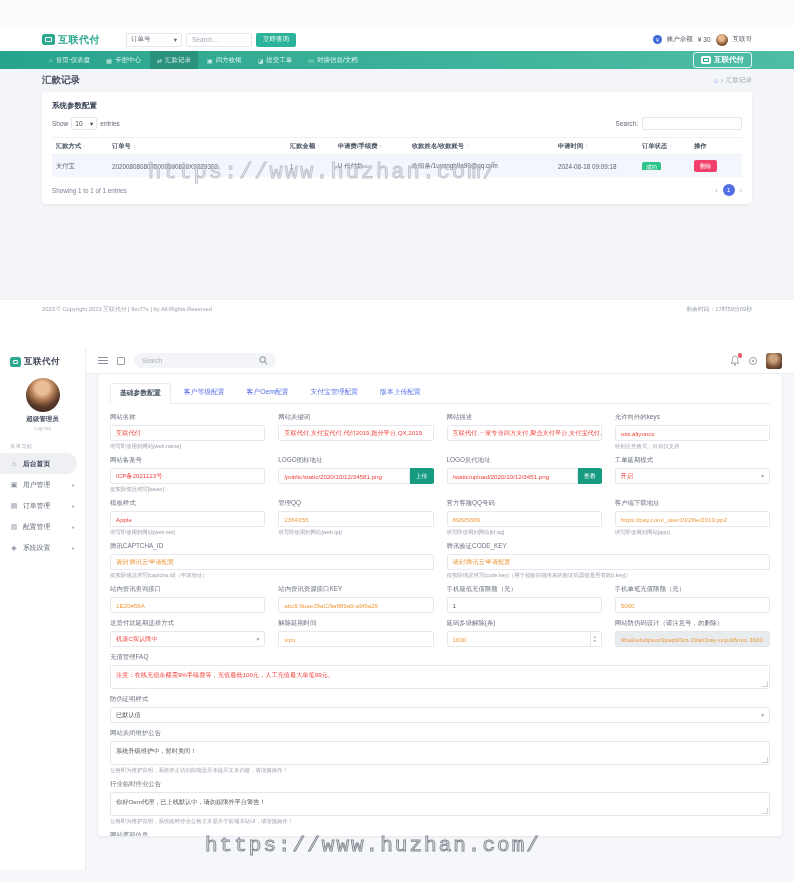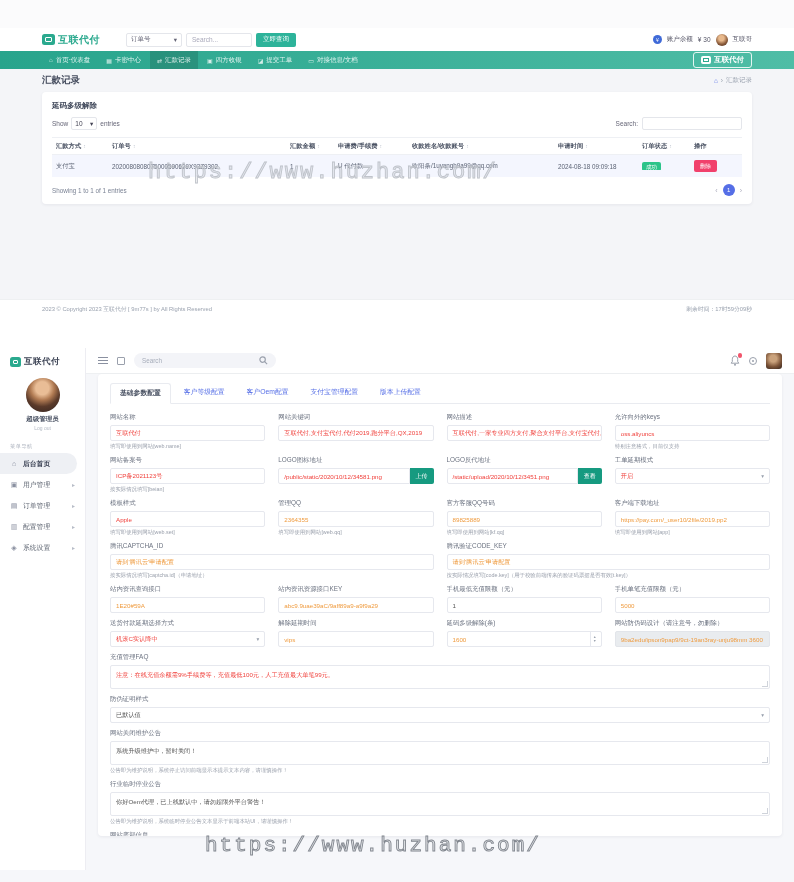--- a/index.html
+++ b/index.html
@@ -182,21 +182,21 @@
     <div class="t-pagebar">
       <span class="t-title">汇款记录</span>
       <span class="t-bc">
         <span class="home">⌂</span>
         <span>›</span>
         <span>汇款记录</span>
       </span>
     </div>
 
     <div class="t-card">
-      <div class="tc-title">延码多级解除</div>
+      <div class="tc-title">系统参数配置</div>
       <div class="tc-controls">
         <span class="tc-show">
           <span>Show</span>
           <span class="mini-sel">
               <span>10</span>
               <span>▾</span>
             </span>
           <span>entries</span>
         </span>
         <span class="tc-search">

